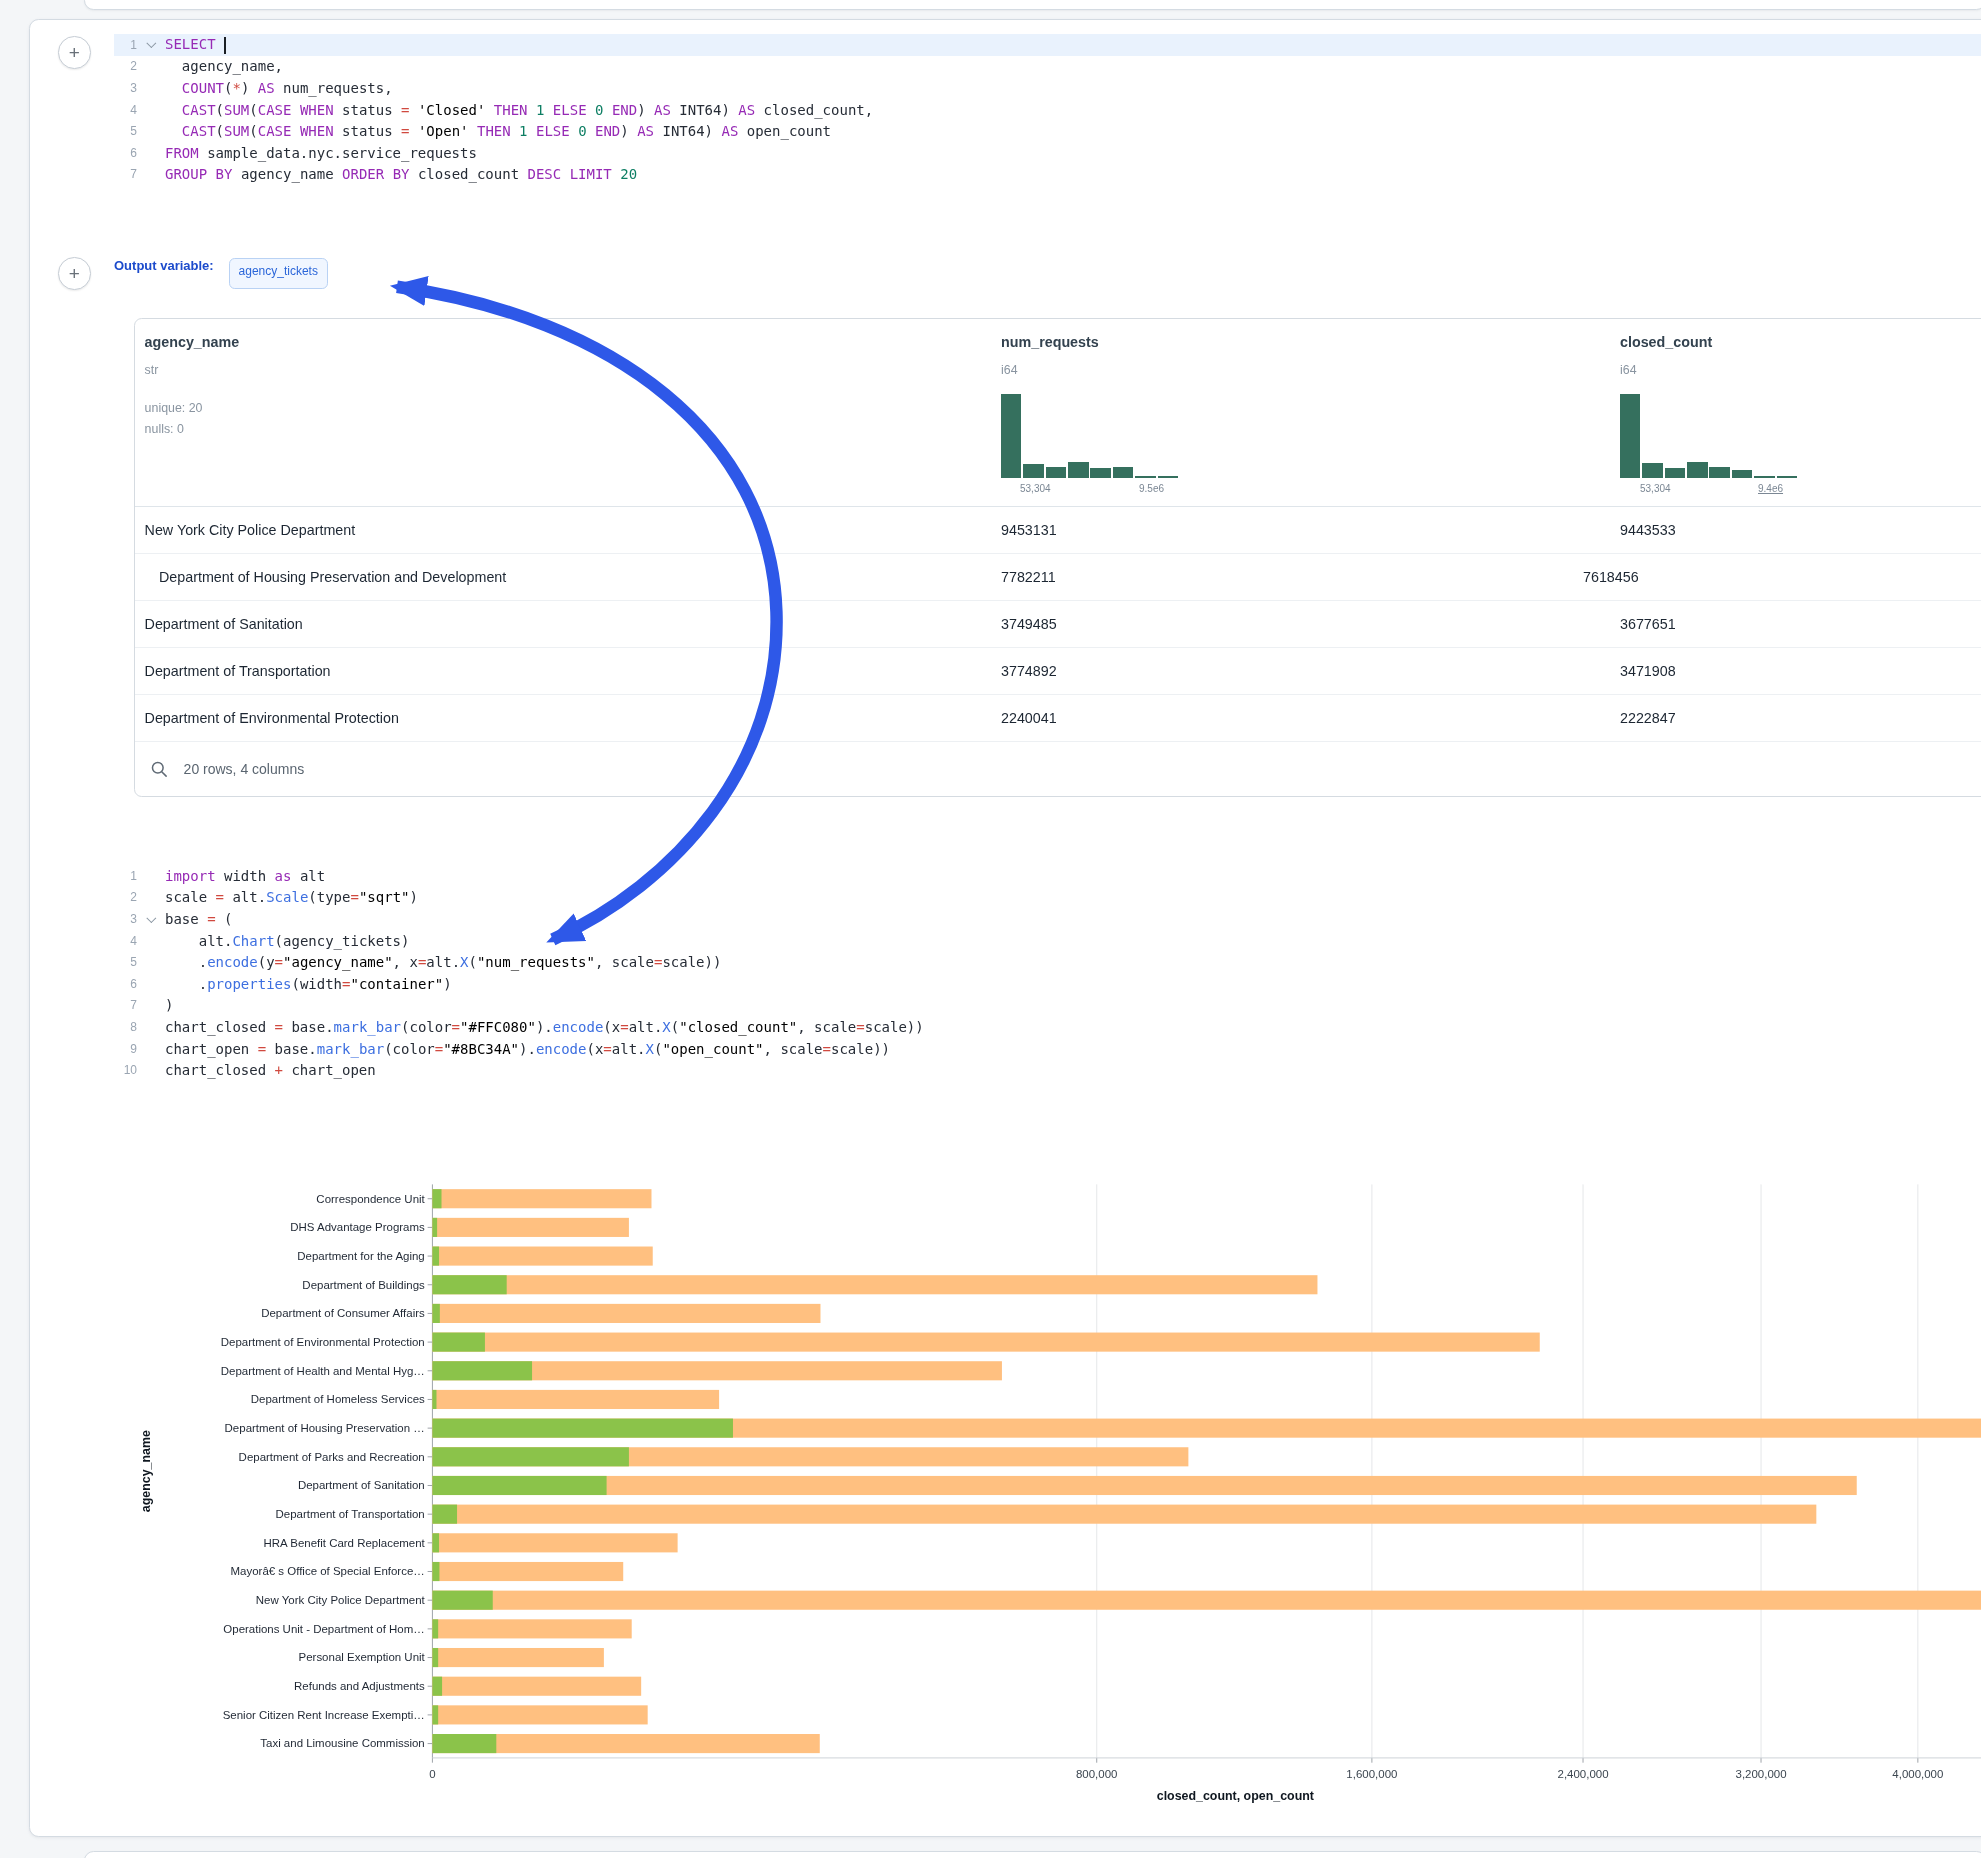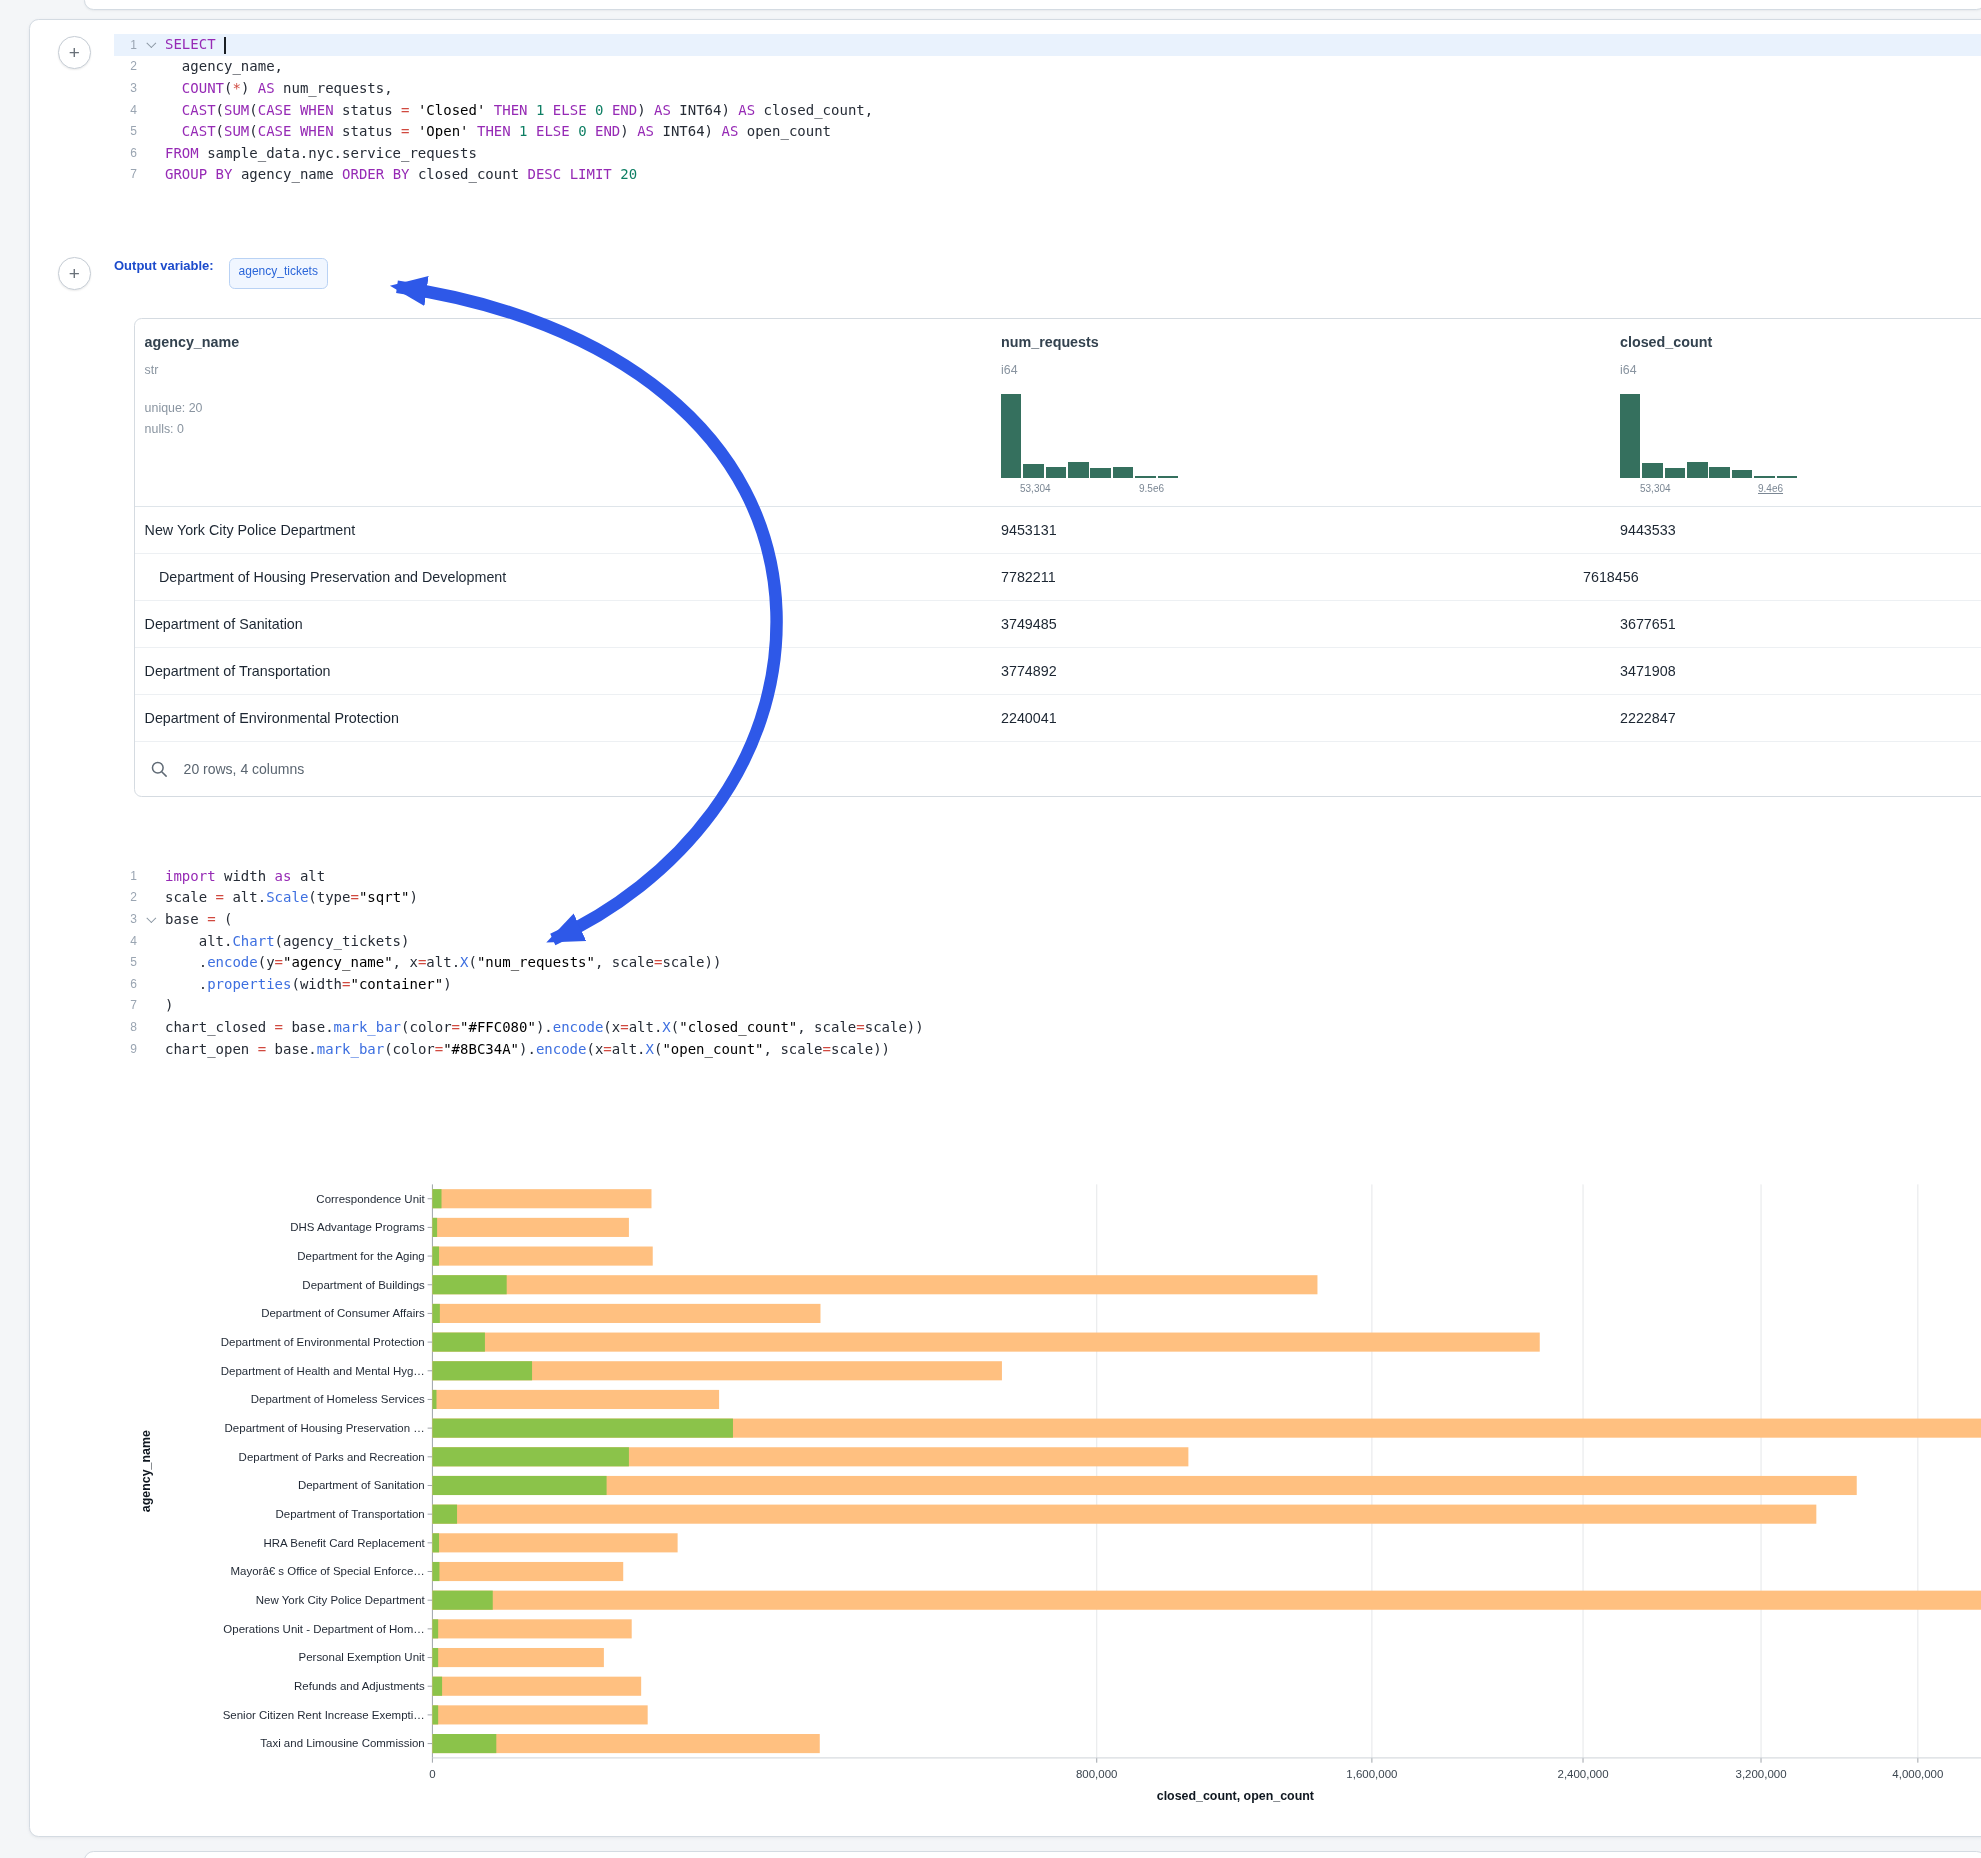--- a/index.html
+++ b/index.html
@@ -151,20 +151,21 @@
 <div id="py-editor" class="editor" style="top:865px">
     <div class="code-line"><span class="gutter-num">1</span><span class="fold"></span><span class="code-text"><span class="tok-kw">import</span><span class="tok-pl"> width </span><span class="tok-kw">as</span><span class="tok-pl"> alt</span></span></div>
     <div class="code-line"><span class="gutter-num">2</span><span class="fold"></span><span class="code-text"><span class="tok-pl">scale </span><span class="tok-op">=</span><span class="tok-pl"> alt.</span><span class="tok-meth">Scale</span><span class="tok-pl">(type</span><span class="tok-op">=</span><span class="tok-str">"sqrt"</span><span class="tok-pl">)</span></span></div>
     <div class="code-line"><span class="gutter-num">3</span><span class="fold"><i></i></span><span class="code-text"><span class="tok-pl">base </span><span class="tok-op">=</span><span class="tok-pl"> (</span></span></div>
     <div class="code-line"><span class="gutter-num">4</span><span class="fold"></span><span class="code-text"><span class="tok-pl">    alt.</span><span class="tok-meth">Chart</span><span class="tok-pl">(agency_tickets)</span></span></div>
     <div class="code-line"><span class="gutter-num">5</span><span class="fold"></span><span class="code-text"><span class="tok-pl">    .</span><span class="tok-meth">encode</span><span class="tok-pl">(y</span><span class="tok-op">=</span><span class="tok-str">"agency_name"</span><span class="tok-pl">, x</span><span class="tok-op">=</span><span class="tok-pl">alt.</span><span class="tok-meth">X</span><span class="tok-pl">(</span><span class="tok-str">"num_requests"</span><span class="tok-pl">, scale</span><span class="tok-op">=</span><span class="tok-pl">scale))</span></span></div>
     <div class="code-line"><span class="gutter-num">6</span><span class="fold"></span><span class="code-text"><span class="tok-pl">    .</span><span class="tok-meth">properties</span><span class="tok-pl">(width</span><span class="tok-op">=</span><span class="tok-str">"container"</span><span class="tok-pl">)</span></span></div>
     <div class="code-line"><span class="gutter-num">7</span><span class="fold"></span><span class="code-text"><span class="tok-pl">)</span></span></div>
     <div class="code-line"><span class="gutter-num">8</span><span class="fold"></span><span class="code-text"><span class="tok-pl">chart_closed </span><span class="tok-op">=</span><span class="tok-pl"> base.</span><span class="tok-meth">mark_bar</span><span class="tok-pl">(color</span><span class="tok-op">=</span><span class="tok-str">"#FFC080"</span><span class="tok-pl">).</span><span class="tok-meth">encode</span><span class="tok-pl">(x</span><span class="tok-op">=</span><span class="tok-pl">alt.</span><span class="tok-meth">X</span><span class="tok-pl">(</span><span class="tok-str">"closed_count"</span><span class="tok-pl">, scale</span><span class="tok-op">=</span><span class="tok-pl">scale))</span></span></div>
     <div class="code-line"><span class="gutter-num">9</span><span class="fold"></span><span class="code-text"><span class="tok-pl">chart_open </span><span class="tok-op">=</span><span class="tok-pl"> base.</span><span class="tok-meth">mark_bar</span><span class="tok-pl">(color</span><span class="tok-op">=</span><span class="tok-str">"#8BC34A"</span><span class="tok-pl">).</span><span class="tok-meth">encode</span><span class="tok-pl">(x</span><span class="tok-op">=</span><span class="tok-pl">alt.</span><span class="tok-meth">X</span><span class="tok-pl">(</span><span class="tok-str">"open_count"</span><span class="tok-pl">, scale</span><span class="tok-op">=</span><span class="tok-pl">scale))</span></span></div>
+    <div class="code-line"><span class="gutter-num">10</span><span class="fold"></span><span class="code-text"><span class="tok-pl">chart_closed </span><span class="tok-op">+</span><span class="tok-pl"> chart_open</span></span></div>
   </div>
 
 <svg id="chart-svg" width="1868" height="650" viewBox="0 0 1954 680">
     <line x1="333" y1="614" x2="333" y2="619" stroke="#9aa0a6"></line>
     <text x="333" y="635" text-anchor="middle" class="xtick">0</text>
     <line x1="1027.9699274069346" y1="14" x2="1027.9699274069346" y2="614" stroke="#e4e6e8" stroke-width="1"></line>
     <line x1="1027.9699274069346" y1="614" x2="1027.9699274069346" y2="619" stroke="#9aa0a6"></line>
     <text x="1027.9699274069346" y="635" text-anchor="middle" class="xtick">800,000</text>
     <line x1="1315.8358967803324" y1="14" x2="1315.8358967803324" y2="614" stroke="#e4e6e8" stroke-width="1"></line>
     <line x1="1315.8358967803324" y1="614" x2="1315.8358967803324" y2="619" stroke="#9aa0a6"></line>

